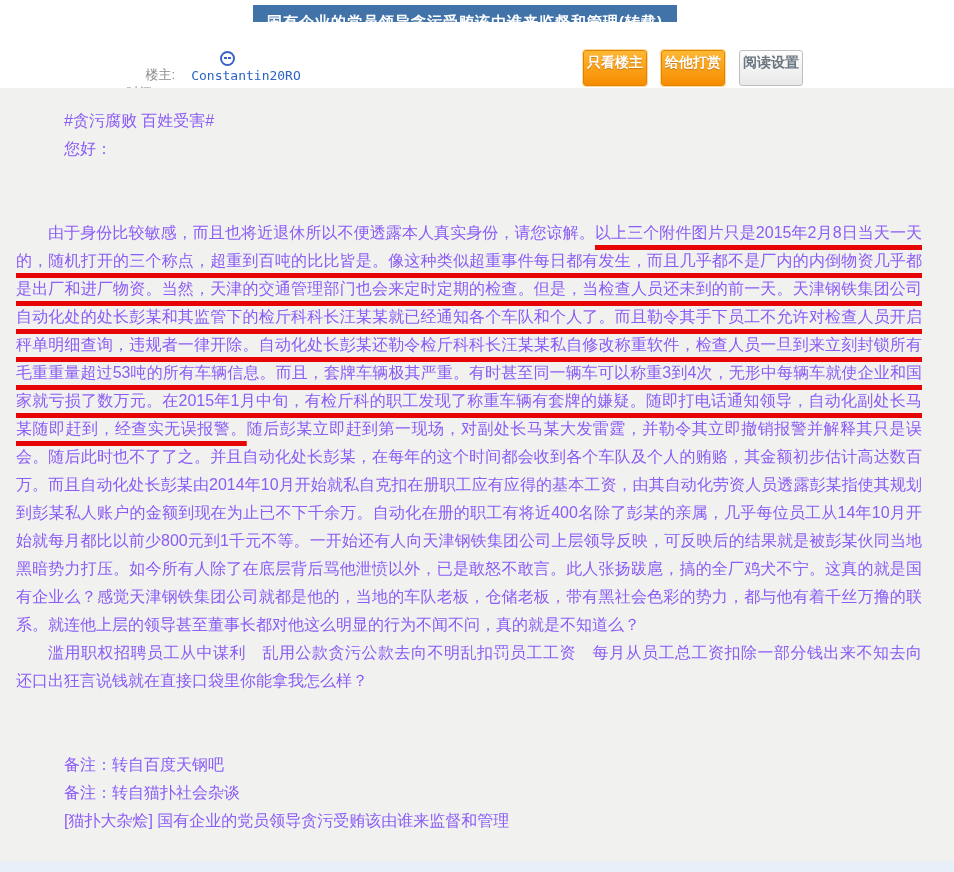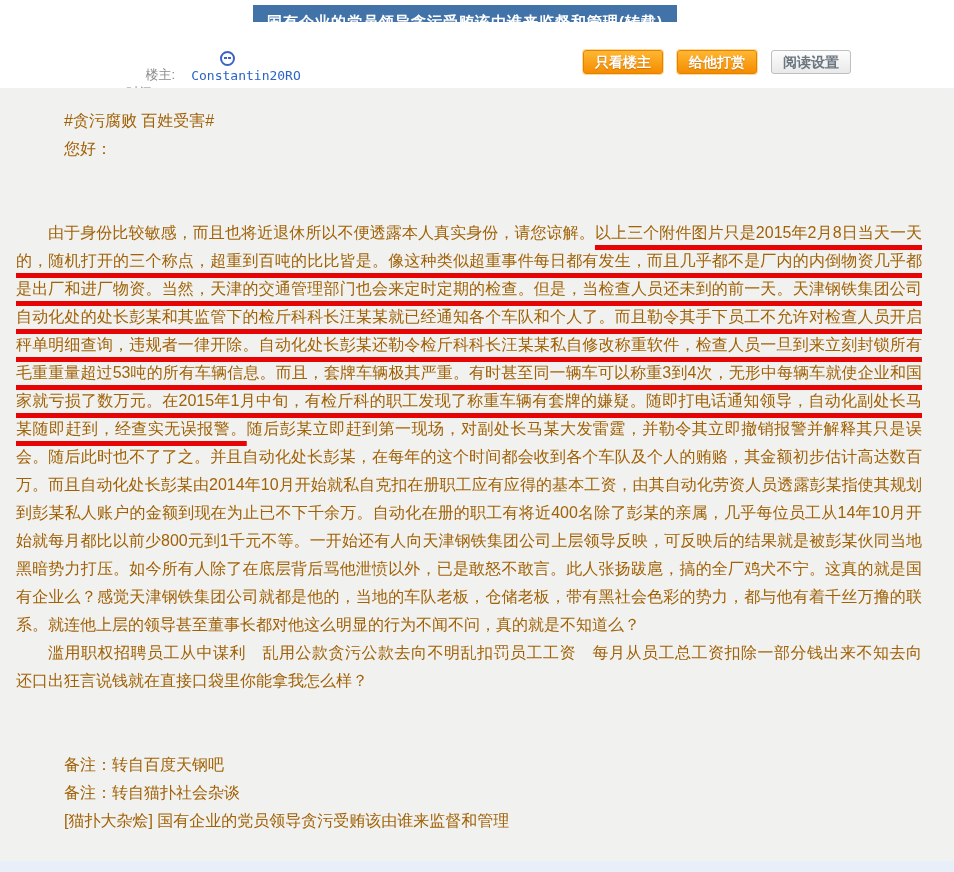--- a/index.html
+++ b/index.html
@@ -25,39 +25,39 @@
   }
   .emoticon::before{left:2px;}
   .emoticon::after{right:2px;}
   .meta-group{margin-right:16px;display:flex;align-items:center;}
   .meta-label{color:#8a8a8a;}
   .meta-value{font-family:"DejaVu Sans Mono",monospace;color:#8a8a8a;margin-left:16px;}
   .meta-value.link{color:#2b64c8;cursor:pointer;}
 
   .button-row{position:absolute;left:583px;top:50px;display:flex;gap:14px;}
   .btn{
-    height:24px;line-height:22px;padding:0 11px;font-size:14px;font-weight:bold;
+    height:36px;line-height:22px;padding:0 3px;font-size:14px;font-weight:bold;
     border-radius:3px;cursor:pointer;white-space:nowrap;box-sizing:border-box;
   }
   .btn-orange{
     color:#ffffff;border:1px solid #e08400;
     background:linear-gradient(#ffb733,#f68c00);
     box-shadow:0 0 0 1px #ffd9a0;
     text-shadow:0 1px 1px rgba(160,80,0,.5);
   }
   .btn-gray{
     color:#6b7680;border:1px solid #bfbfbf;font-weight:bold;
     background:linear-gradient(#fdfdfd,#e9e9e9);
   }
 
   
   .content{
     position:absolute;left:0;top:88px;width:954px;height:773px;
     background:#f1f1ef;box-sizing:border-box;padding:19px 32px 0 16px;
-    color:#a16207;font-size:16px;line-height:28px;
+    color:#8b5cf6;font-size:16px;line-height:28px;
   }
   .content p{margin:0;text-align:justify;}
   .indent2{text-indent:2em;}
   .indent3{text-indent:3em;}
   .gap2{margin-top:56px !important;}
   .redline{
     text-decoration:underline;
     text-decoration-color:#e60404;
     text-decoration-thickness:5px;
     text-underline-offset:7px;

